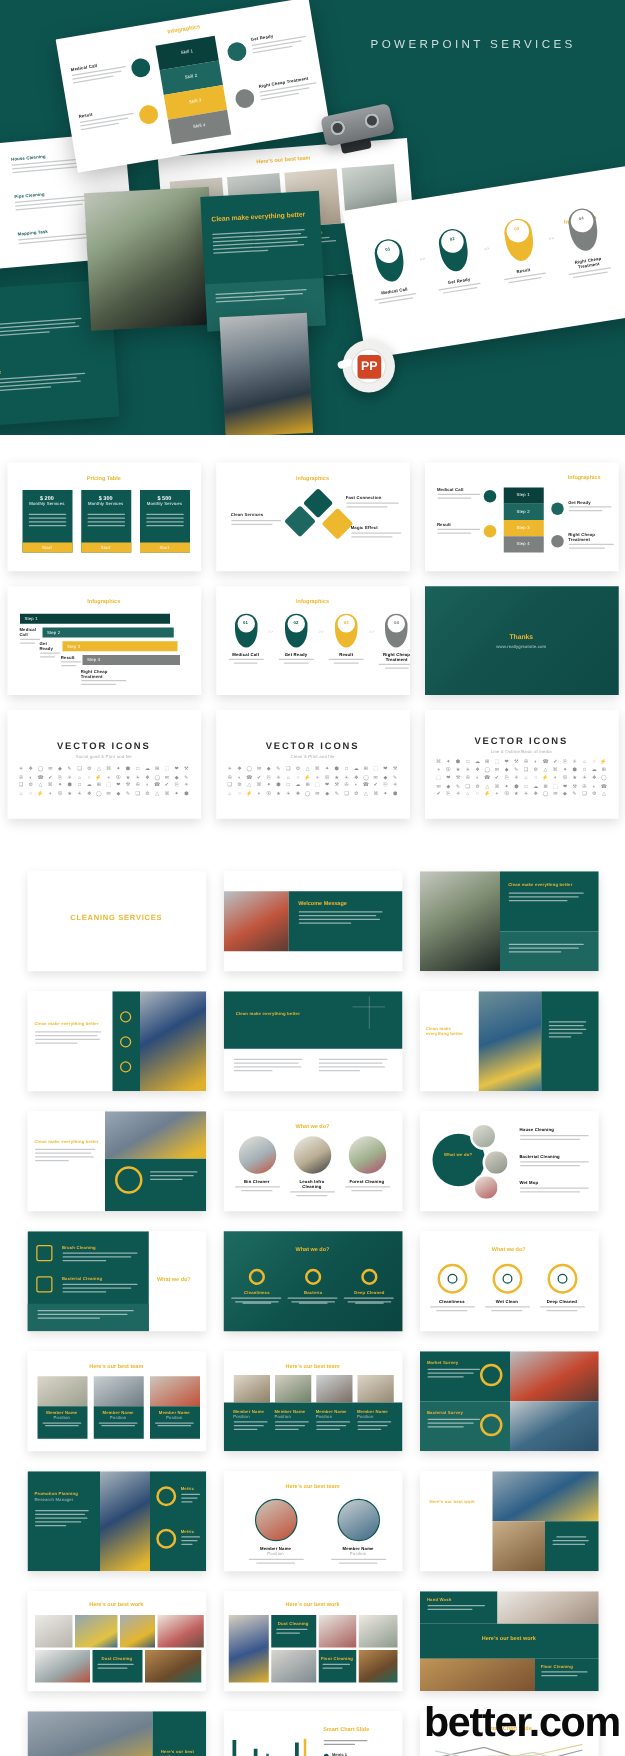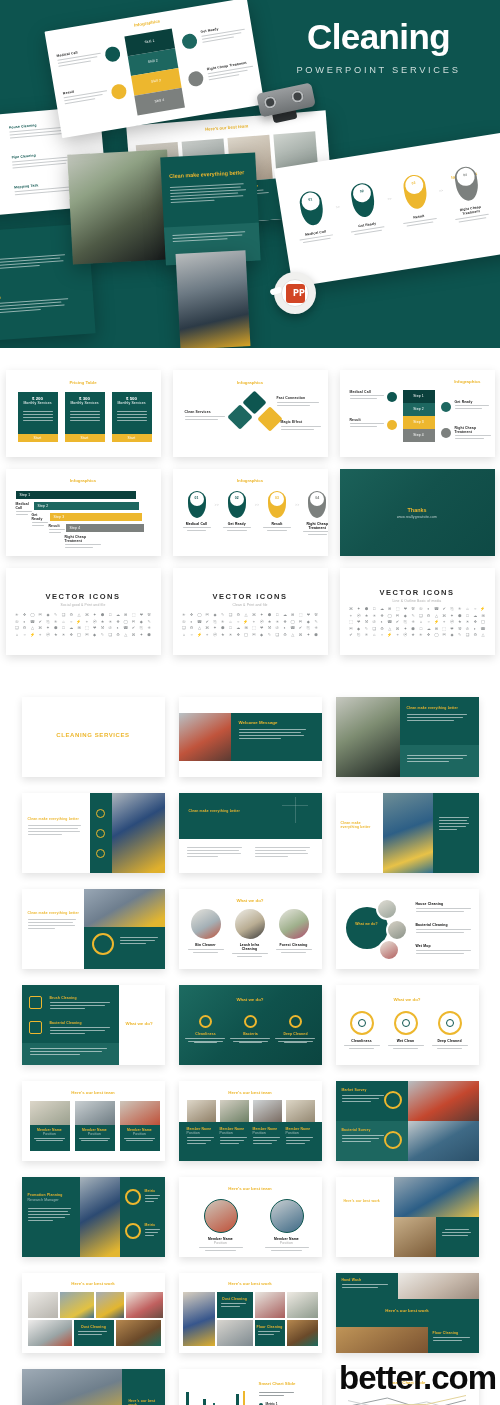--- a/index.html
+++ b/index.html
@@ -101,21 +101,21 @@
     position:absolute; left:272px; top:104px; width:24px; height:17px; background:#2f3335;
     border-radius: 3px; transform: rotate(-12deg); z-index:29;
   }
 
   
   .mug { position:absolute; left:274px; top:272px; width:42px; height:42px; z-index:35; }
   .mug .saucer { position:absolute; inset:0; border-radius:50%; background:#f0f0ee; box-shadow:0 4px 10px rgba(0,0,0,.3); }
   .mug .cup { position:absolute; left:7px; top:7px; width:28px; height:28px; border-radius:50%; background:#fff; border:1px solid #e2e2e0; }
   .mug .ppt {
     position:absolute; left:12px; top:12px; width:19px; height:19px; border-radius:3px;
-    background:#d24625; color:#fff; font-size:10px; font-weight:bold; line-height:19px; text-align:right;font-family:Liberation Mono, monospace;
+    background:#d24625; color:#fff; font-size:10px; font-weight:bold; line-height:19px; text-align:center;
   }
   .mug .handle { position:absolute; left:-4px; top:16px; width:12px; height:6px; background:#fff; border-radius:3px; transform:rotate(-18deg); }
 
   
   .sec2 { position: relative; width: 500px; background: #fff; padding: 22px 0 28px; }
   .grid3 { display: grid; grid-template-columns: repeat(3, 155px); justify-content: center; gap: 12px 12px; }
   .slide {
     width: 155px; height: 87px; background: #fff;
     box-shadow: 0 3px 9px rgba(0,0,0,.13);
     position: relative; overflow: hidden;
@@ -348,21 +348,20 @@
   <div class="camera-base"></div>
   <div class="camera"></div>
   <div class="mug">
     <div class="saucer"></div>
     <div class="handle"></div>
     <div class="cup"></div>
     <div class="ppt">PP</div>
   </div>
 
   <div class="hero-title-wrap">
-    <div class="hero-title">Cleaning</div>
     <div class="hero-sub">POWERPOINT SERVICES</div>
   </div>
 </section>
 
 <section class="sec2">
   <div class="grid3">
 
     <div class="slide">
       <div class="t-xs ttl-y centerabs" style="top:10px;">Pricing Table</div>
       <div style="position:absolute;top:22px;left:12px;display:flex;gap:7px;">

